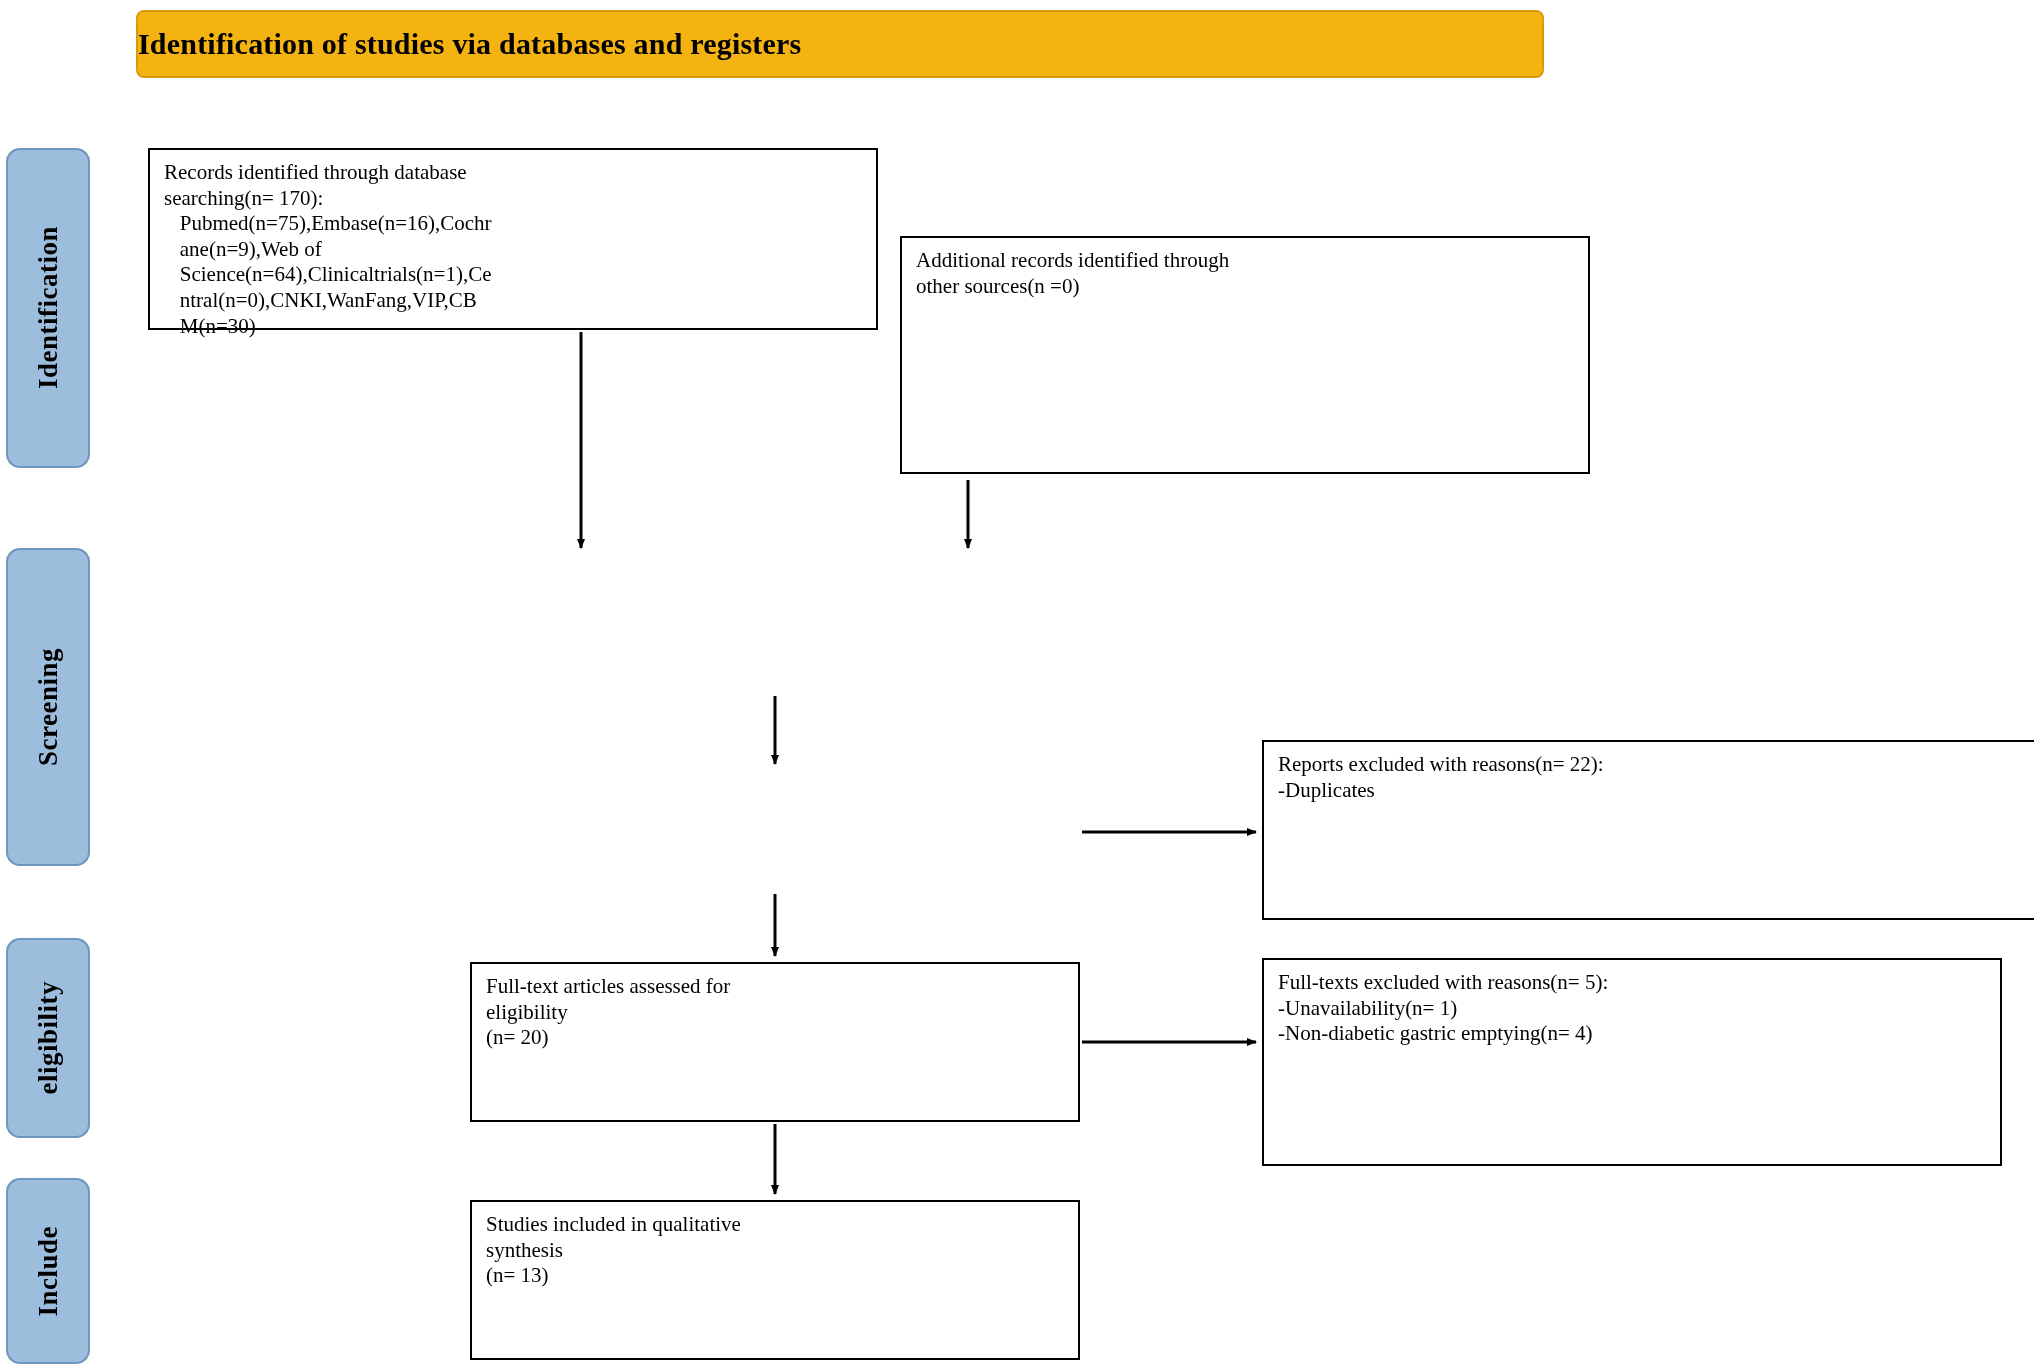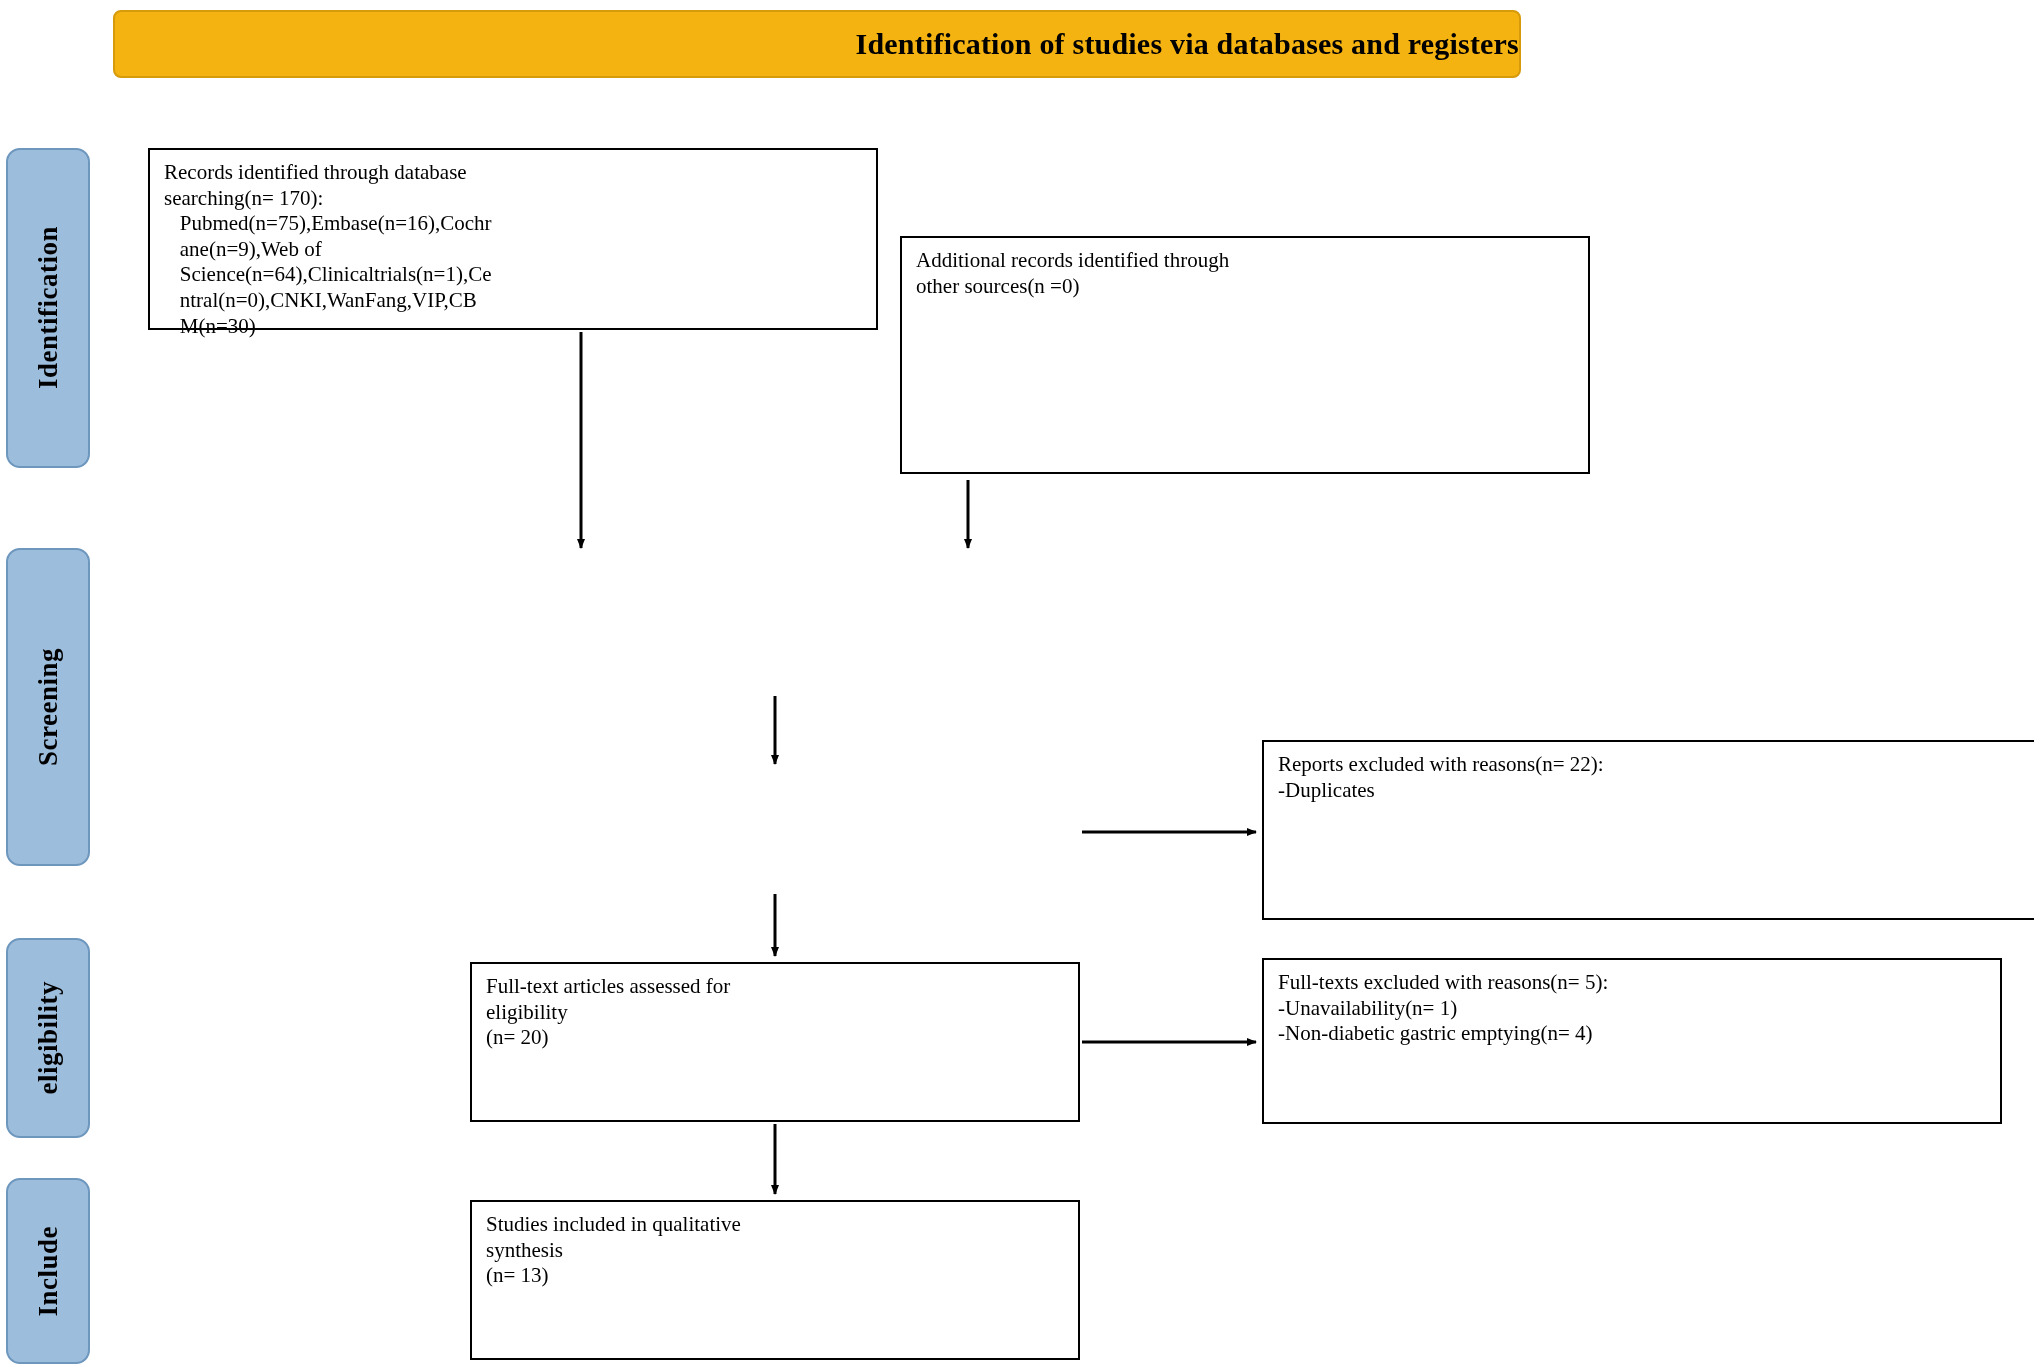--- a/index.html
+++ b/index.html
@@ -18,30 +18,30 @@
     position: absolute;
     left: 0;
     top: 0;
     width: 2034px;
     height: 1364px;
   }
   .abs { position: absolute; box-sizing: border-box; }
 
   
   .title-banner {
-    left: 113px;
+    left: 136px;
     top: 10px;
     width: 1408px;
     height: 68px;
     background: #F5B312;
     border: 2px solid #D79A0B;
     border-radius: 8px;
     display: flex;
     align-items: center;
-    justify-content: flex-end;
+    justify-content: flex-start;
   }
   .title-banner .label {
     font-family: "Liberation Serif", serif;
     font-weight: bold;
     font-size: 30px;
     color: #000000;
     text-align: center;
     letter-spacing: 0.2px;
   }
 
@@ -85,21 +85,21 @@
     white-space: pre-wrap;
   }
 
   .box-db          { left: 148px;  top: 148px;  width: 730px;  height: 182px; }
   .box-db .label   { white-space: pre-wrap; }
   .box-additional  { left: 900px;  top: 236px;  width: 690px;  height: 238px; }
   .box-dedup       { left: 470px;  top: 554px;  width: 610px;  height: 140px; }
   .box-screened    { left: 470px;  top: 770px;  width: 610px;  height: 122px; }
   .box-excluded1   { left: 1262px; top: 740px;  width: 842px;  height: 180px; }
   .box-fulltext    { left: 470px;  top: 962px;  width: 610px;  height: 160px; }
-  .box-excluded2   { left: 1262px; top: 958px;  width: 740px;  height: 166px; }
+  .box-excluded2   { left: 1262px; top: 958px;  width: 740px;  height: 208px; }
   .box-included    { left: 470px;  top: 1200px; width: 610px;  height: 160px; }
 
   
   #arrows {
     position: absolute;
     left: 0; top: 0;
     width: 2034px; height: 1364px;
     pointer-events: none;
   }
 </style>

